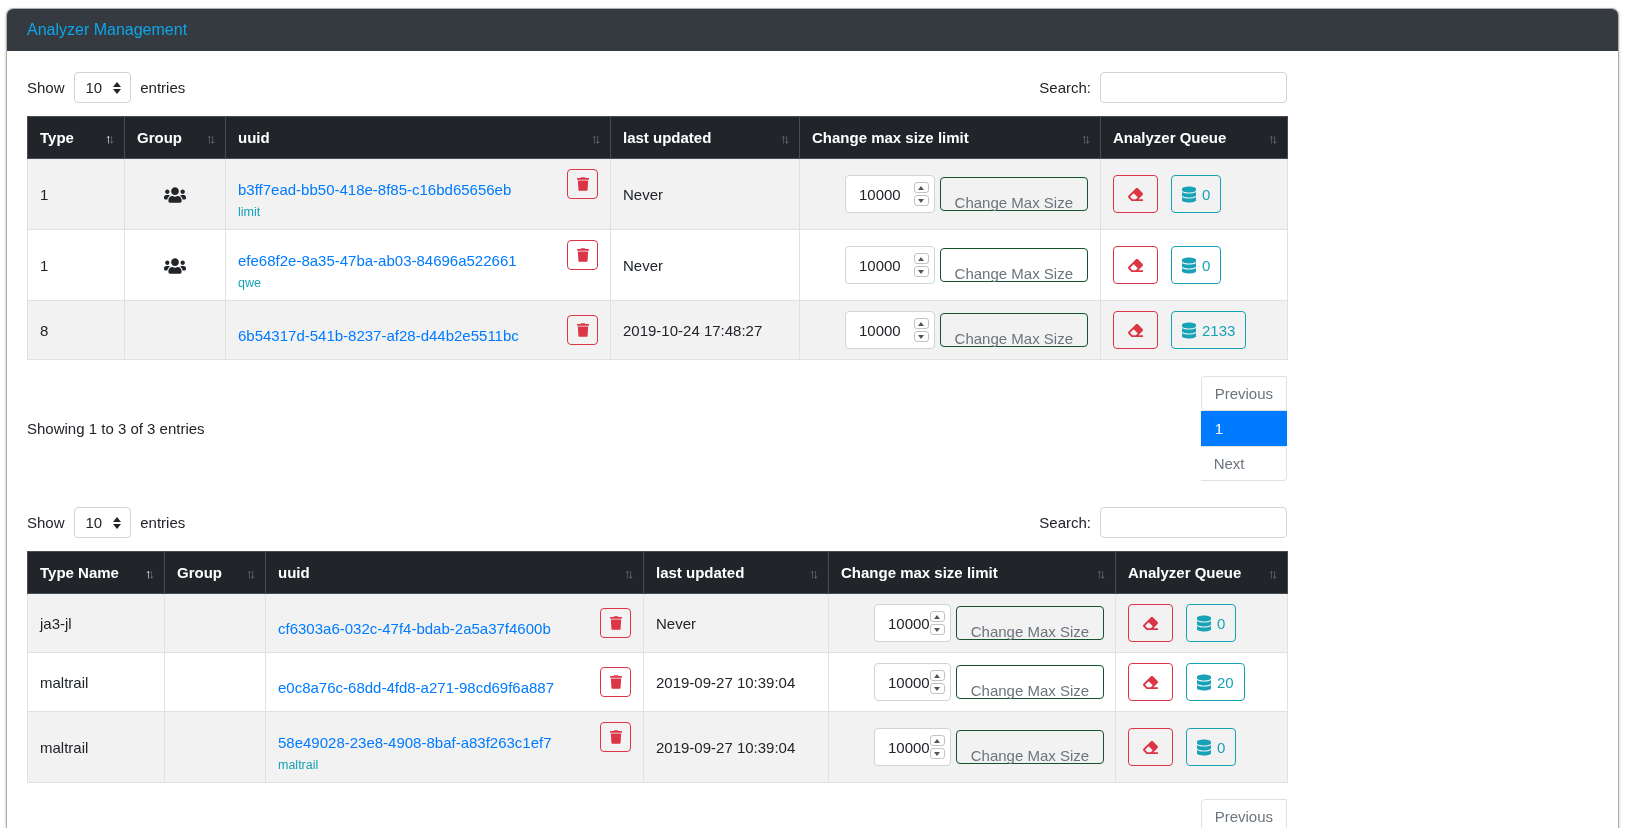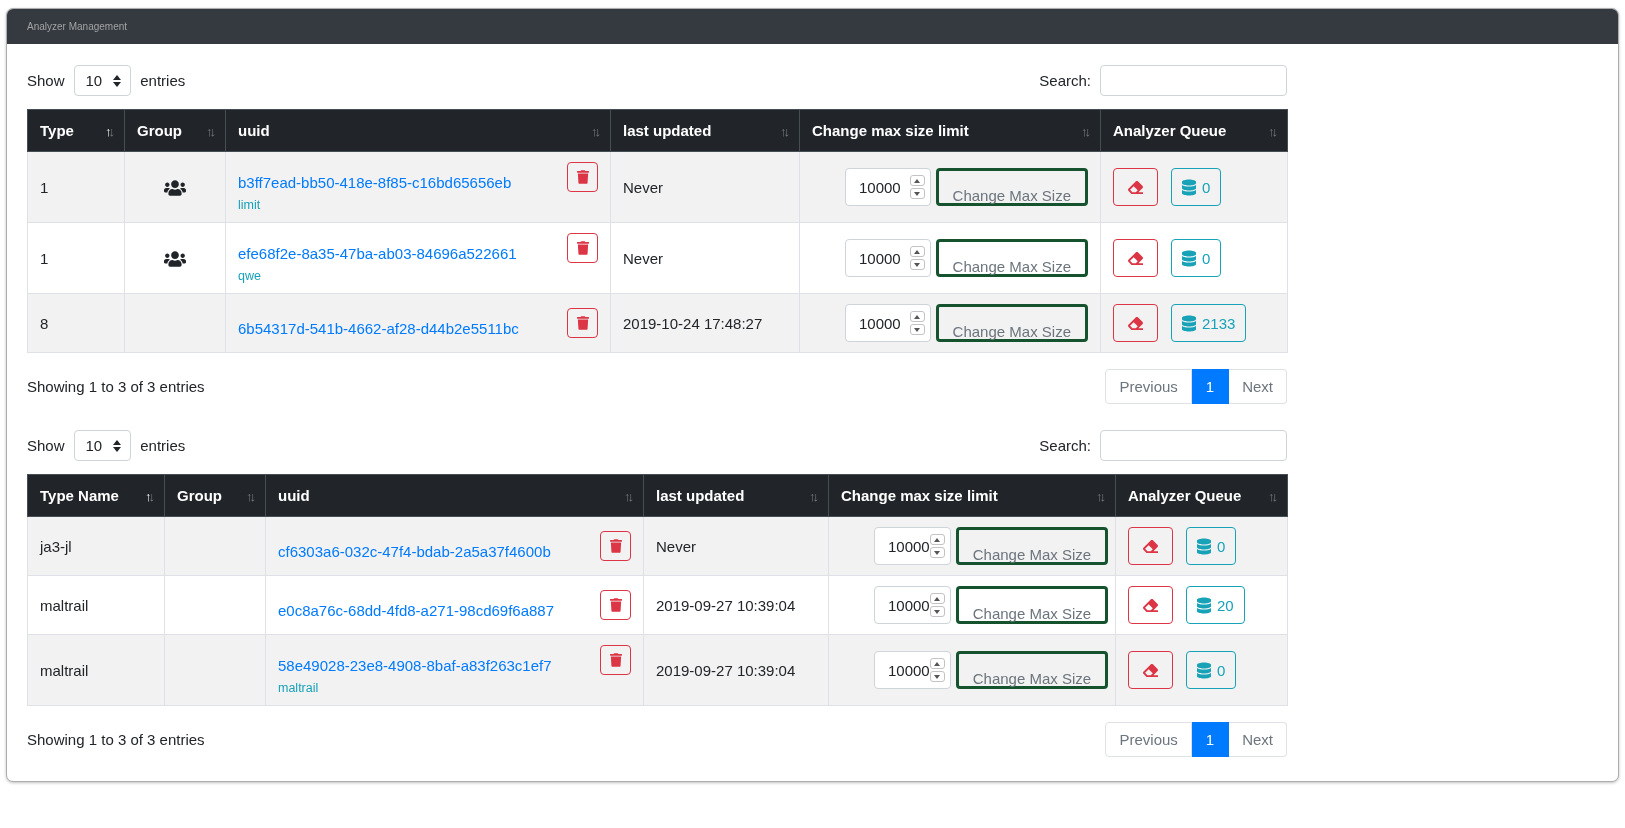--- a/index.html
+++ b/index.html
@@ -12,23 +12,23 @@
   .card {
     margin: 8px 6px;
     border: 1px solid #adadad;
     border-radius: 7px;
     overflow: hidden;
     background: #fff;
     box-shadow: 0 1px 3px rgba(0,0,0,.25);
   }
   .card-header {
     background: #343a40;
-    color: #a3a3a3;
+    color: #0ea5e9;
     padding: 12px 20px;
-    font-size: 10px;
+    font-size: 16px;
   }
   .card-body { padding: 21px 20px 24px 20px; display: flex; align-items: center; }
   .main-col { width: 1260px; flex: none; }
   .side-col { flex: 1; padding-left: 32px; }
 
   
   .controls { display:flex; justify-content:space-between; align-items:center; margin-bottom:13px; }
   .show-group { display:flex; align-items:center; gap:9px; }
   .select-box {
     height: 31px; border:1px solid #ced4da; border-radius:4px; background:#fff;
@@ -82,38 +82,38 @@
   }
   .spinner { display:flex; flex-direction:column; gap:2px; }
   .spinner i {
     width:15px; height:11px; border:1px solid #c3c3c3; border-radius:3px; background:#fff;
     display:flex; align-items:center; justify-content:center;
   }
   .spinner i::before { content:""; display:block; border-left:3px solid transparent; border-right:3px solid transparent; }
   .spinner i.up::before { border-bottom:4px solid #555; }
   .spinner i.dn::before { border-top:4px solid #555; }
   .btn-change {
-    height:30px; border:3px solid #14532d; border-radius:4px; background:transparent;
+    height:30px; border:1px solid #14532d; border-radius:4px; background:transparent;
     color:#6c757d; padding:16px 14px; font-size:15px; cursor:pointer; white-space:nowrap;
   }
 
   .queue-wrap { display:flex; align-items:center; gap:13px; }
   .btn-eraser {
     width:45px; height:38px; border:1px solid #dc3545; border-radius:4px; background:transparent;
     display:inline-flex; align-items:center; justify-content:center; cursor:pointer;
   }
   .btn-queue {
     height:38px; min-width:48px; border:1px solid #17a2b8; border-radius:4px; background:transparent;
     color:#17a2b8; display:inline-flex; align-items:center; justify-content:center; gap:6px;
     padding:0 10px; font-size:15px; cursor:pointer;
   }
 
   .table-footer { display:flex; justify-content:space-between; align-items:center; margin-top:16px; }
   .info-text { font-size:15px; color:#212529; }
-  .pagination { display:flex; }
+  .pagination { display:flex;flex-direction:column; }
   .page-item {
     border:1px solid #dee2e6; background:#fff; color:#6c757d; padding:8px 13px;
     font-size:15px; cursor:pointer; user-select:none;
   }
   .page-item.prev { border-radius:4px 0 0 4px; }
   .page-item.active { background:#007bff; border-color:#007bff; color:#fff; padding:8px 14px; }
   .page-item.next { border-radius:0 4px 4px 0; }
   .page-item + .page-item { border-left:none; }
 
   .second-controls { margin-top:26px; }
@@ -263,21 +263,21 @@
                 </button>
               </div>
             </td>
           </tr>
 
           <tr>
             <td>8</td>
             <td class="cell-group"></td>
             <td>
               <div class="uuid-row">
-                <a href="#" class="uuid-link">6b54317d-541b-4662-af28-d44b2e5511bc</a>
+                <a href="#" class="uuid-link">6b54317d-541b-8237-af28-d44b2e5511bc</a>
                 <button class="btn-trash">
                   <svg width="12" height="14" viewBox="0 0 448 512">
                       <path fill="#dc3545" d="M432 32H312l-9.4-18.7A24 24 0 0 0 281.1 0H166.8a23.72 23.72 0 0 0-21.4 13.3L136 32H16A16 16 0 0 0 0 48v32a16 16 0 0 0 16 16h416a16 16 0 0 0 16-16V48a16 16 0 0 0-16-16zM53.2 467a48 48 0 0 0 47.9 45h245.8a48 48 0 0 0 47.9-45L416 128H32z"></path>
                     </svg>
                 </button>
               </div>
             </td>
             <td>2019-10-24 17:48:27</td>
             <td>
               <div class="max-wrap">

